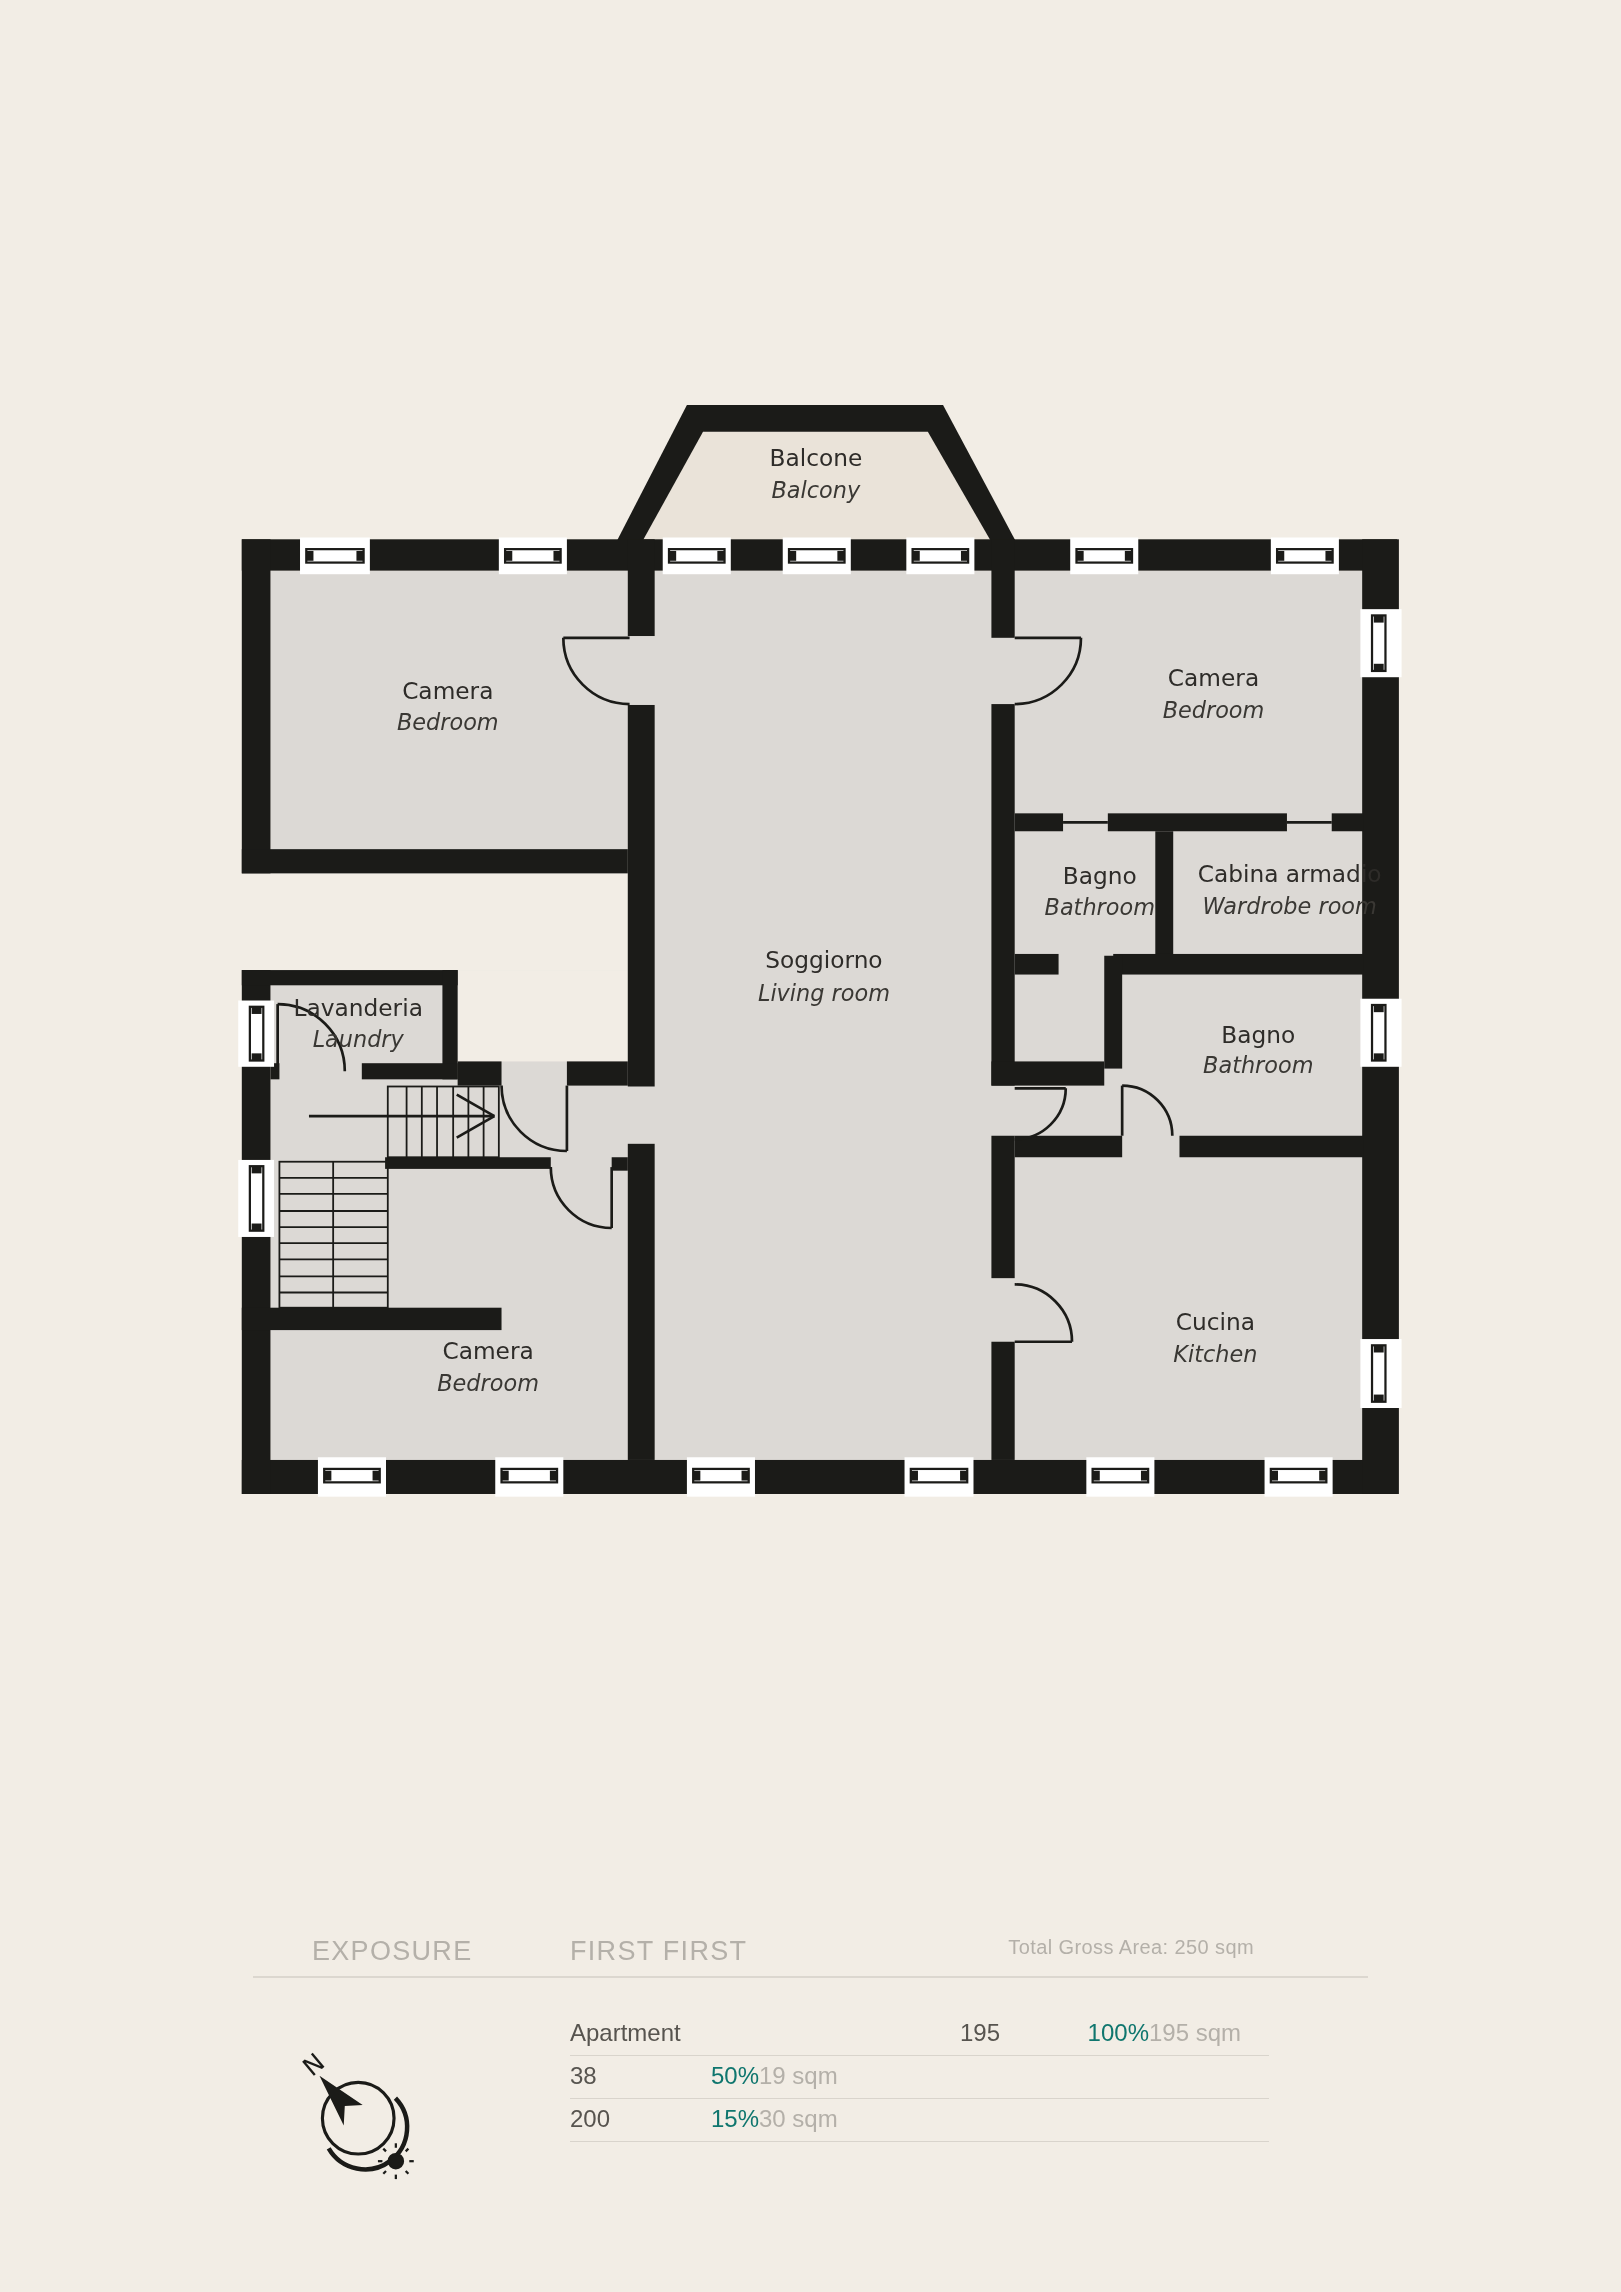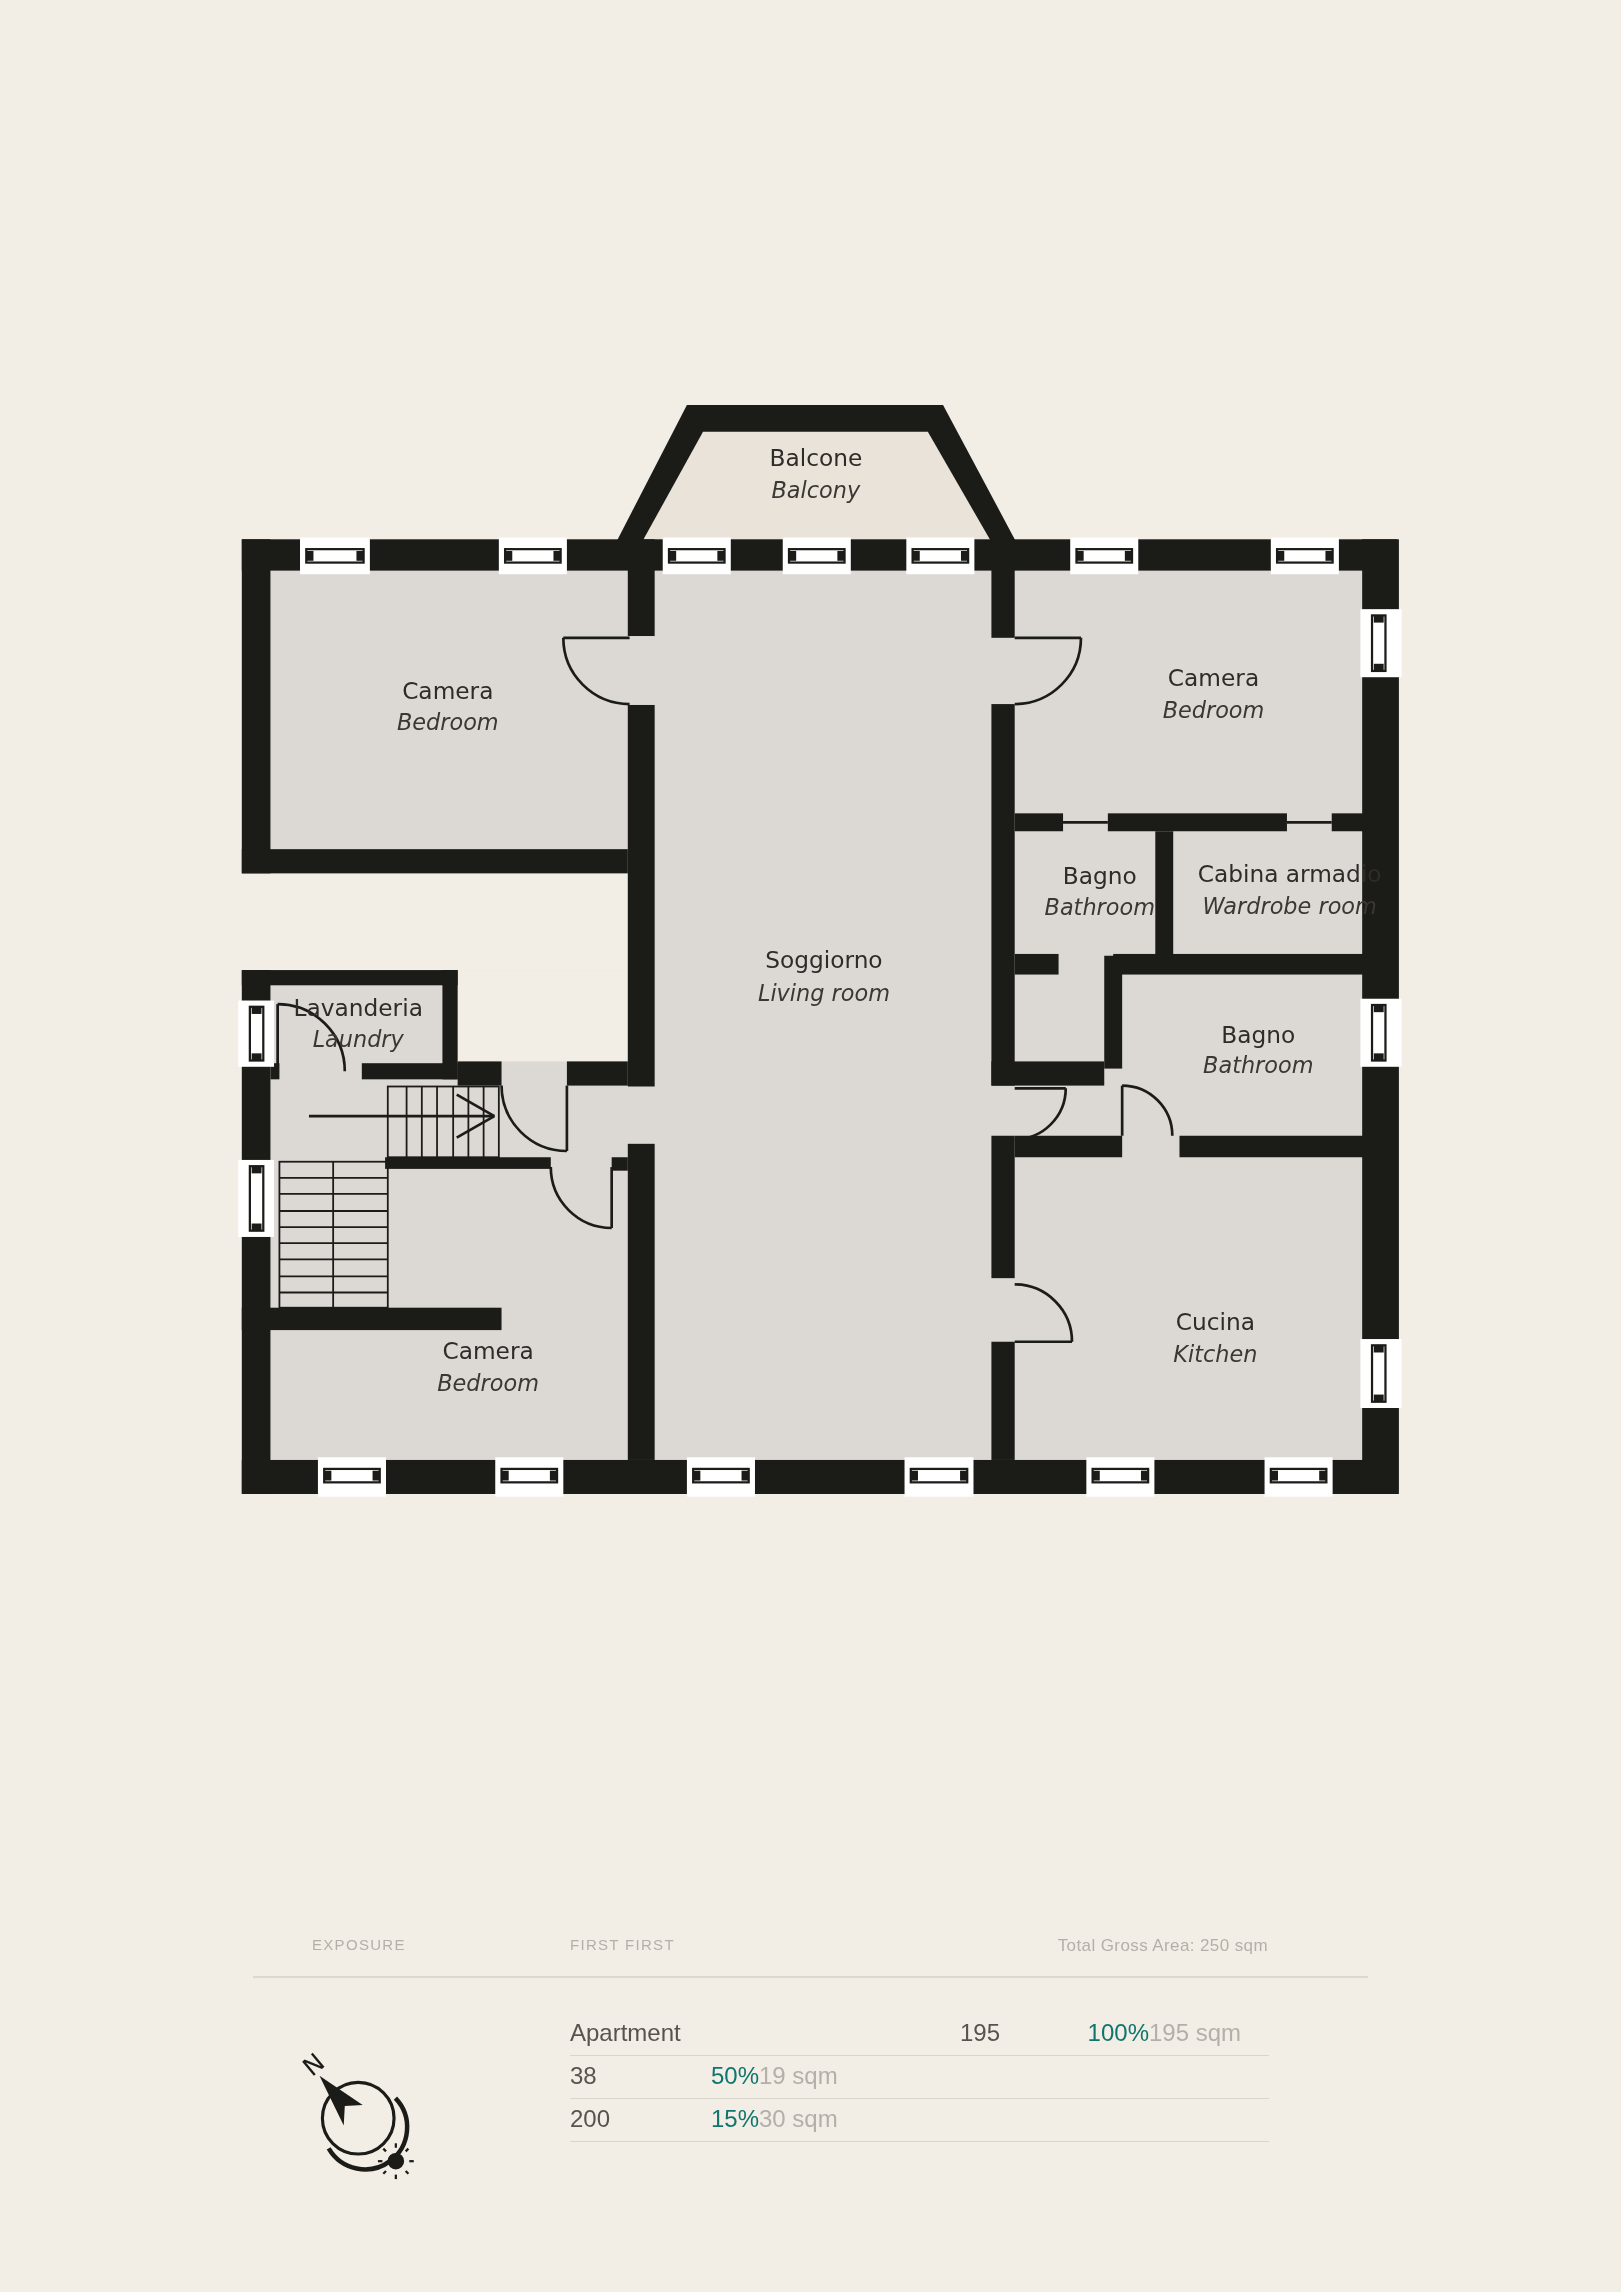--- a/index.html
+++ b/index.html
@@ -6,24 +6,24 @@
   body{
     width:1621px;height:2293px;position:relative;
     background:#f2ede5;
     font-family:"Liberation Sans", sans-serif;
     overflow:hidden;
   }
   #plan-svg{position:absolute;left:0;top:0;}
   .room-it{font-family:"DejaVu Sans", sans-serif;font-size:26px;fill:#2e2c29;text-anchor:middle;}
   .room-en{font-family:"DejaVu Sans", sans-serif;font-size:25px;font-style:italic;fill:#3a3834;text-anchor:middle;}
   .legend-header{
-    position:absolute;top:1936px;font-size:15px;letter-spacing:1.3px;
+    position:absolute;top:1936px;font-size:27px;letter-spacing:1.3px;
     color:#b4b0a9;
   }
-  .legend-total{position:absolute;top:1936px;right:353px;font-size:17px;letter-spacing:0.4px;color:#b4b0a9;}
+  .legend-total{position:absolute;top:1936px;right:367px;font-size:20px;letter-spacing:0.4px;color:#b4b0a9;}
   .legend-rule{position:absolute;top:1976px;left:253px;width:1115px;height:1.8px;background:#dcd7cf;}
   .area-table{position:absolute;left:570px;top:2013px;width:699px;}
   .area-row{display:flex;height:42px;line-height:40px;border-bottom:1.8px solid #d9d4cc;font-size:24px;}
   .area-row .c-name{flex:1;text-align:left;color:#57544f;}
   .area-row .c-val{width:116px;text-align:left;color:#57544f;}
   .area-row .c-pct{width:73px;text-align:right;color:#0f766e;}
   .area-row .c-sqm{width:120px;text-align:left;color:#b4b0a9;}
 </style>
 </head>
 <body>

